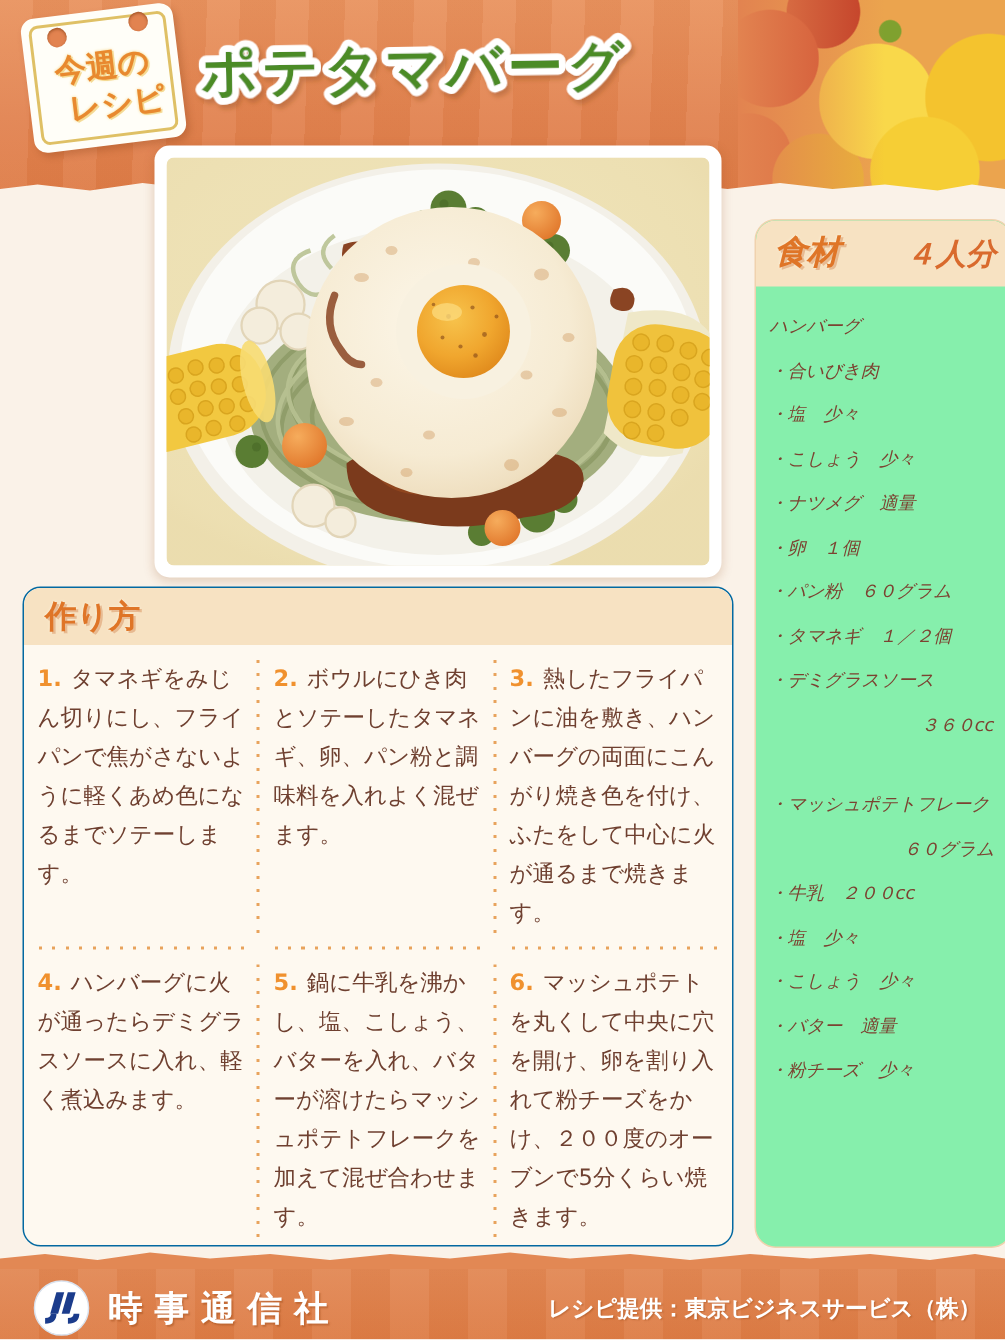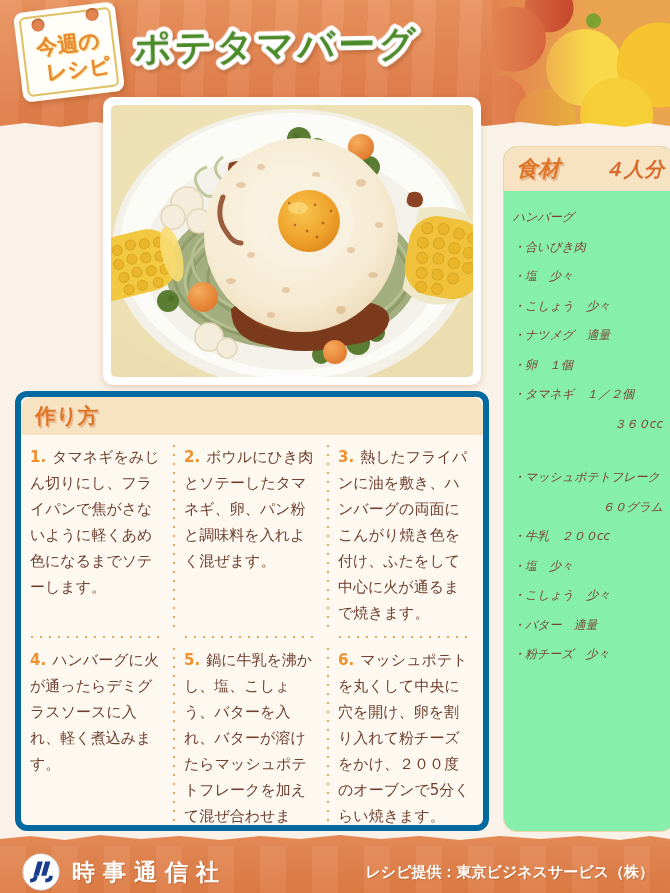--- a/index.html
+++ b/index.html
@@ -64,21 +64,21 @@
   
   .panel-header{
     background:#F7E2C2;
     color:#DF7527;font-weight:700;
     text-shadow:1.5px 1.5px 0 rgba(201,107,46,.35), 0 0 2px #FFF6E0;
   }
   
   .steps-panel{
     position:absolute;left:15px;top:391px;width:474px;height:440px;
     border-radius:12px;overflow:hidden;
-    background:#FEF9F0;border:6px solid #0369a1;box-sizing:border-box;
+    background:#FEF9F0;border:1px solid #0369a1;box-sizing:border-box;
   }
   .steps-panel .panel-header{
     height:38px;line-height:38px;font-size:21px;padding-left:14px;
     border-radius:11px 11px 0 0;
   }
   .steps-grid{
     display:grid;grid-template-columns:1fr 1fr 1fr;
   }
   .step-cell{
     position:relative;padding:9px 9px 12px 9px;
@@ -342,21 +342,23 @@
       <span class="t">食材</span>
       <span class="servings">４人分</span>
     </div>
     <div class="ing-body">
       <div class="ing-line">ハンバーグ</div>
       <div class="ing-line">・合いびき肉</div>
       <div class="ing-line">・塩　少々</div>
       <div class="ing-line">・こしょう　少々</div>
       <div class="ing-line">・ナツメグ　適量</div>
       <div class="ing-line">・卵　１個</div>
+      <div class="ing-line">・パン粉　６０グラム</div>
       <div class="ing-line">・タマネギ　１／２個</div>
+      <div class="ing-line">・デミグラスソース</div>
       <div class="ing-line val">３６０cc</div>
       <div class="ing-gap"></div>
       <div class="ing-line">・マッシュポテトフレーク</div>
       <div class="ing-line val">６０グラム</div>
       <div class="ing-line">・牛乳　２００cc</div>
       <div class="ing-line">・塩　少々</div>
       <div class="ing-line">・こしょう　少々</div>
       <div class="ing-line">・バター　適量</div>
       <div class="ing-line">・粉チーズ　少々</div>
     </div>

